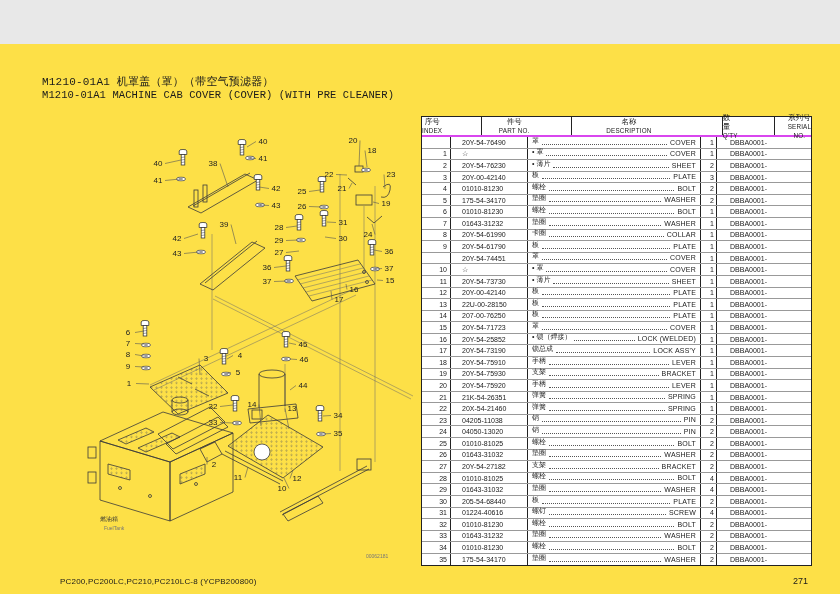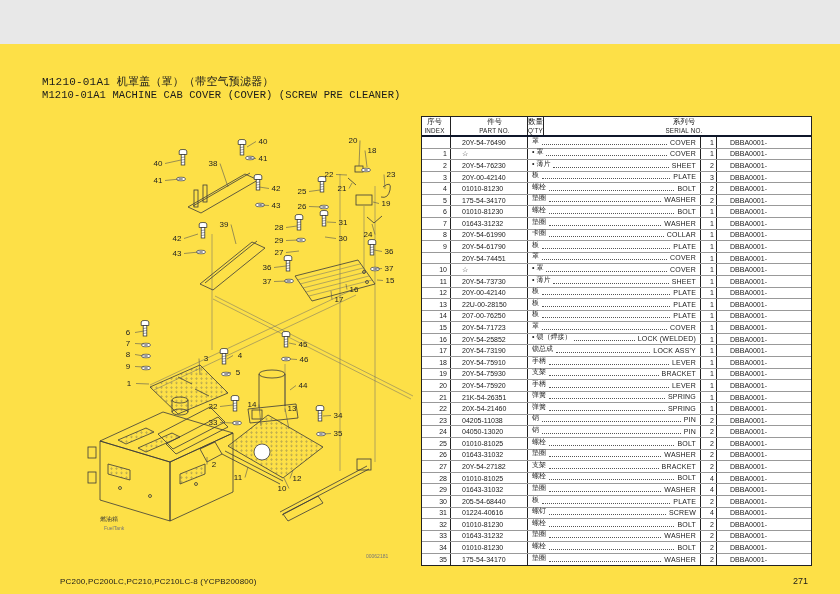--- a/index.html
+++ b/index.html
@@ -16,21 +16,21 @@
   #diagram .thin{fill:none;stroke:#6a6a6a;stroke-width:0.5;}
   #diagram .holesfill{fill:url(#holes);stroke:#3a3a3a;stroke-width:0.8;}
   #diagram .leader{stroke:#555;stroke-width:0.6;}
   #diagram .callout{font-size:8px;fill:#222;text-anchor:middle;
                     font-family:"Liberation Sans",sans-serif;}
   #diagram .tinytext{font-size:5px;fill:#777;font-family:"Liberation Sans",sans-serif;}
   #diagram .smalltext{font-size:6px;fill:#333;font-family:"Liberation Sans",sans-serif;}
   
   #parts-table{position:absolute;left:421px;top:72px;width:391px;
                border:1px solid #222;background:#fff;box-sizing:border-box;font-size:7px;}
-  .t-header{display:flex;height:20px;border-bottom:2px solid #0f172a;box-sizing:border-box;}
+  .t-header{display:flex;height:20px;border-bottom:2px solid #d946ef;box-sizing:border-box;gap:36px;}
   .t-header .col{display:flex;flex-direction:column;justify-content:center;align-items:center;
                  line-height:9px;}
   .hdr-cn{font-size:7.5px;}
   .hdr-en{font-size:6.3px;letter-spacing:0.2px;}
   .t-row{display:flex;height:11.58px;box-sizing:border-box;border-bottom:1px solid #999;}
   .t-row:last-child{border-bottom:none;}
   .col{box-sizing:border-box;}
   .c-index{width:28px;text-align:right;padding-right:3px;}
   .c-part {width:77px;border-left:1px solid #222;padding-left:11px;text-align:left;}
   .c-desc {width:173px;border-left:1px solid #222;padding:0 4px;}
@@ -46,21 +46,21 @@
   #footer-models{position:absolute;left:44px;top:533px;font-size:8px;letter-spacing:0.2px;padding-left:16px;}
   #page-number{position:absolute;left:760px;top:532px;width:48px;text-align:right;font-size:9px;}
 </style>
 </head>
 <body>
 
 <div id="page">
 
   <div id="title-block">
     <div id="title-cn">M1210-01A1 机罩盖（罩）（带空气预滤器）</div>
-    <div id="title-en">M1210-01A1 MACHINE CAB COVER (COVER) (SCREW PRE CLEANER)</div>
+    <div id="title-en">M1210-01A1 MACHINE CAB COVER (COVER) (WITH PRE CLEANER)</div>
   </div>
 
   <svg id="diagram" width="396" height="436" viewBox="32 86 396 436" xmlns="http://www.w3.org/2000/svg">
     <defs>
       <pattern id="holes" width="5" height="4.5" patternUnits="userSpaceOnUse">
         <circle cx="1.5" cy="1.5" r="0.7" fill="none" stroke="#555" stroke-width="0.4"></circle>
       </pattern>
       <symbol id="bolt" viewBox="0 0 10 18">
         <ellipse cx="5" cy="2" rx="3.8" ry="1.6" fill="#fff" stroke="#3a3a3a" stroke-width="0.8"></ellipse>
         <path d="M1.2 2 L1.2 5.5 L8.8 5.5 L8.8 2" fill="#fff" stroke="#3a3a3a" stroke-width="0.8"></path>
@@ -321,20 +321,24 @@
   <div id="parts-table">
     <div class="t-header">
       <div class="col c-index">
         <span class="hdr-cn">序号</span>
         <span class="hdr-en">INDEX</span>
       </div>
       <div class="col c-part" style="align-items:center;">
         <span class="hdr-cn">件号</span>
         <span class="hdr-en">PART NO.</span>
       </div>
+      <div class="col c-desc" style="align-items:center;">
+        <span class="hdr-cn">名称</span>
+        <span class="hdr-en">DESCRIPTION</span>
+      </div>
       <div class="col c-qty" style="align-items:center;padding-right:0;text-align:left;">
         <span class="hdr-cn">数量</span>
         <span class="hdr-en">Q'TY</span>
       </div>
       <div class="col c-serial" style="align-items:center;">
         <span class="hdr-cn">系列号</span>
         <span class="hdr-en">SERIAL NO.</span>
       </div>
     </div>
     <div>

